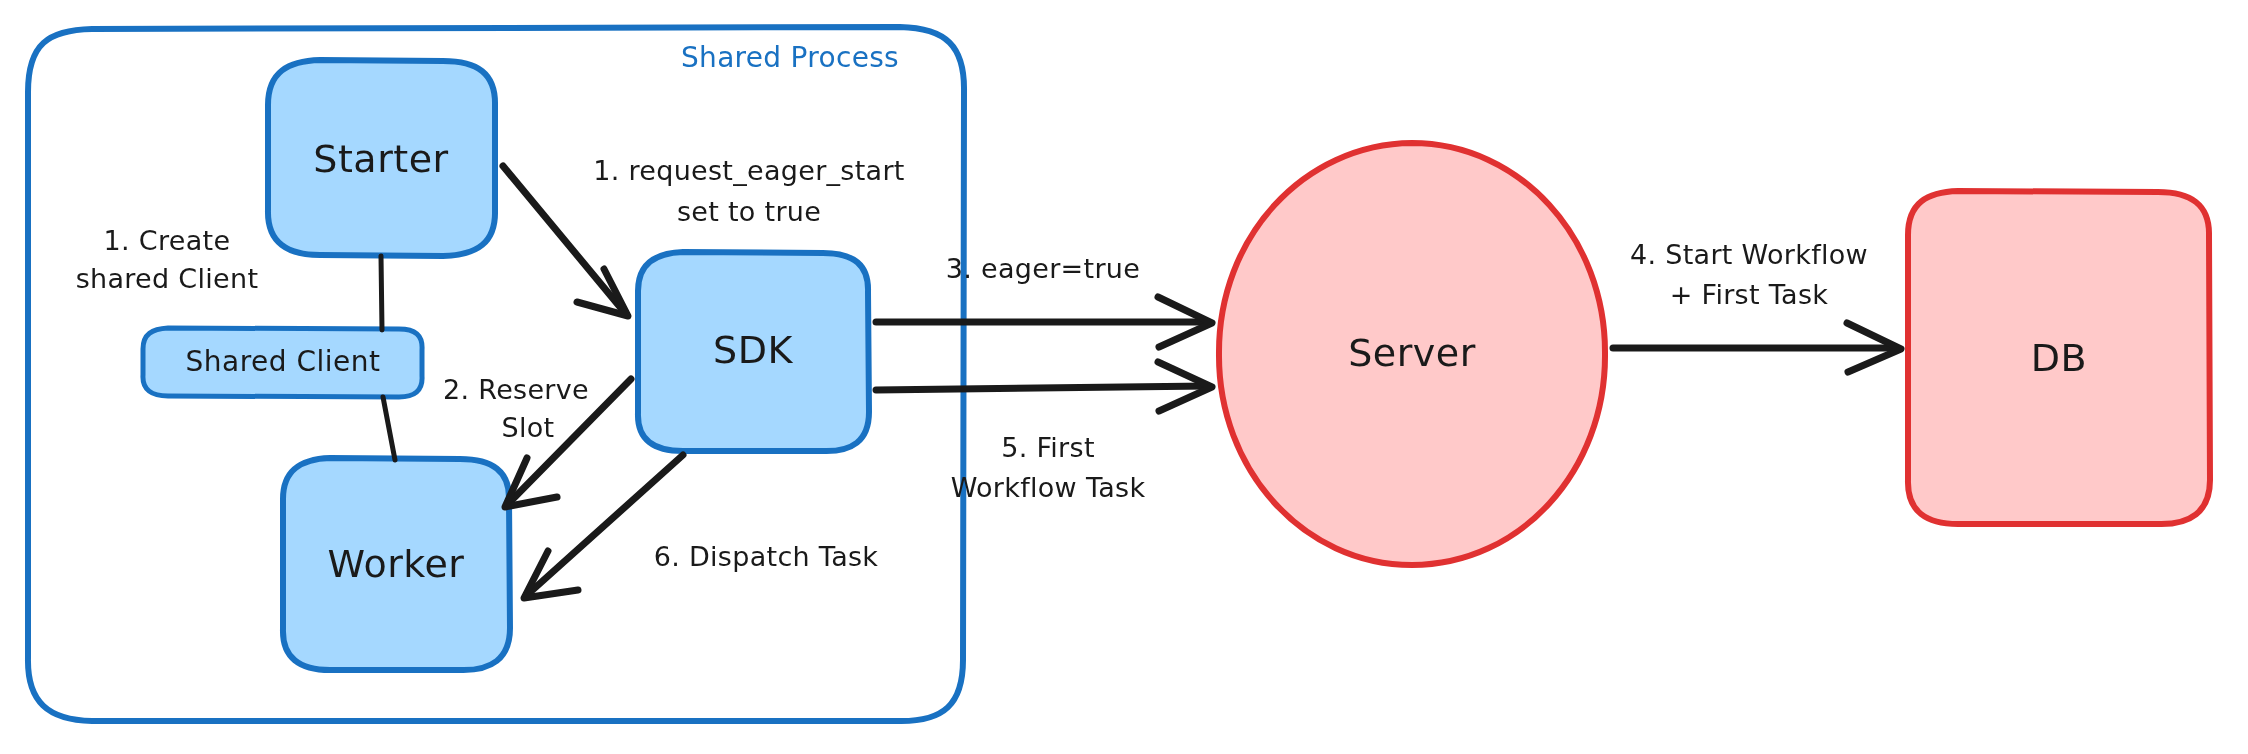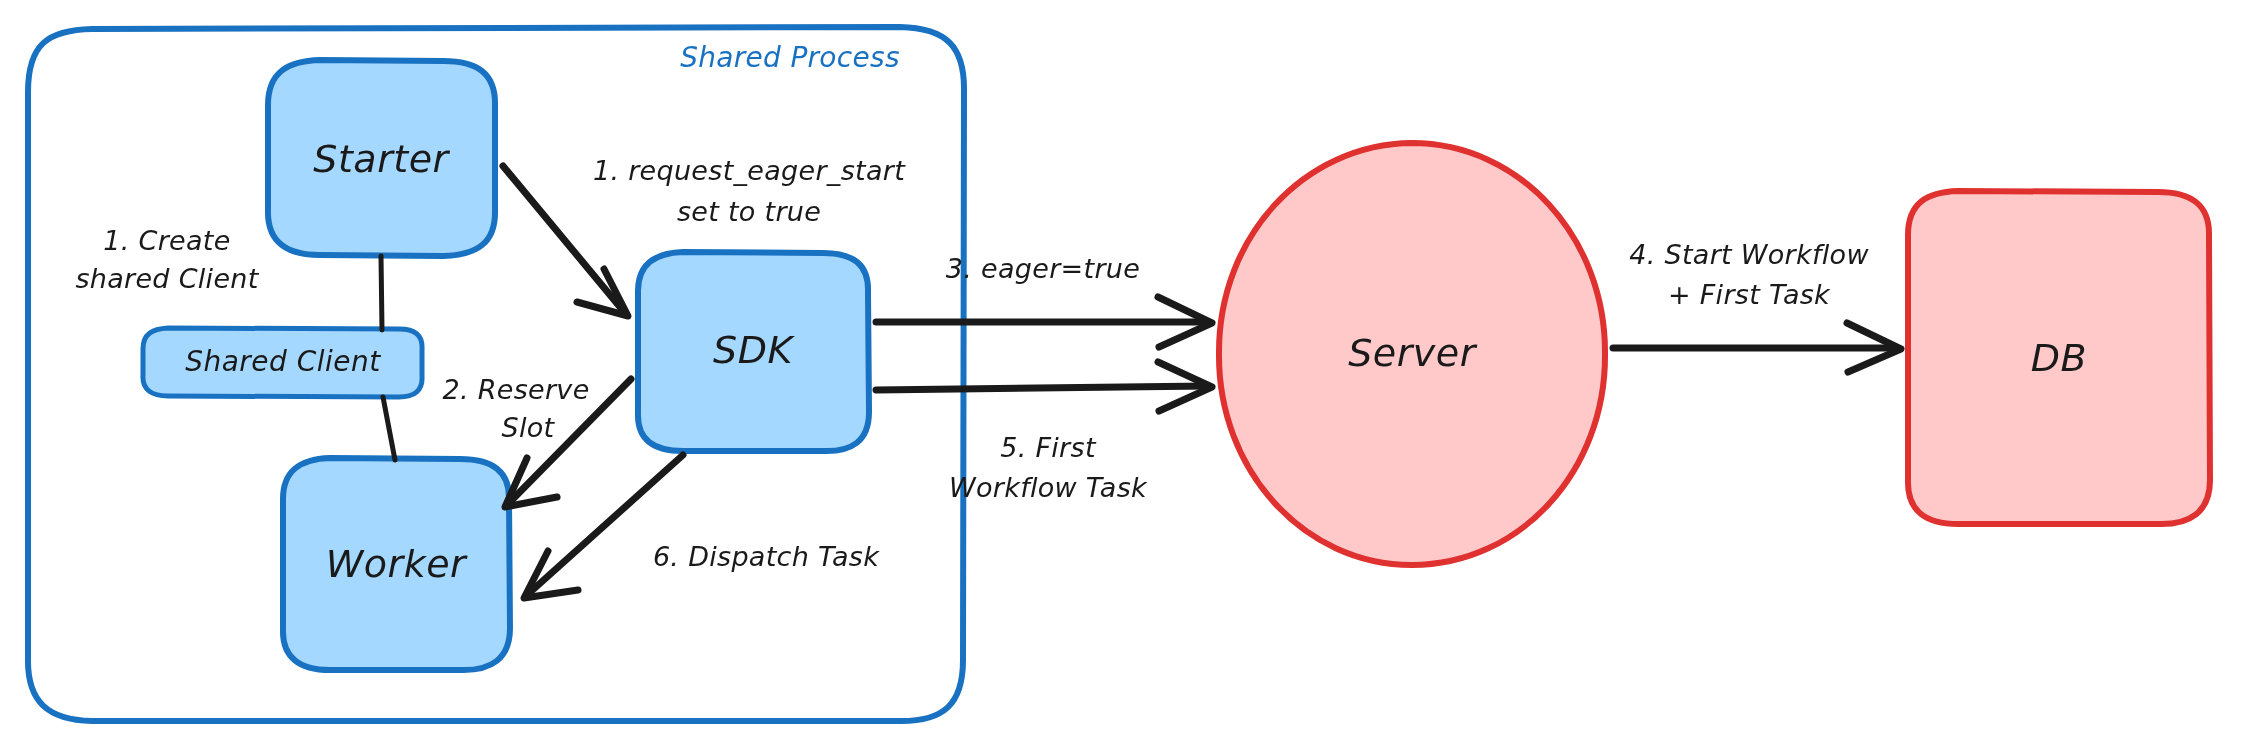--- a/index.html
+++ b/index.html
@@ -10,21 +10,20 @@
   body {
     width: 2248px;
     height: 754px;
     font-family: "DejaVu Sans", sans-serif;
     overflow: hidden;
   }
   #diagram-root {
     position: relative;
     width: 2248px;
     height: 754px;
-    font-style: italic;
   }
   svg.canvas {
     position: absolute;
     top: 0;
     left: 0;
     width: 2248px;
     height: 754px;
   }
   .node-label {
     font-family: "DejaVu Sans", sans-serif;

